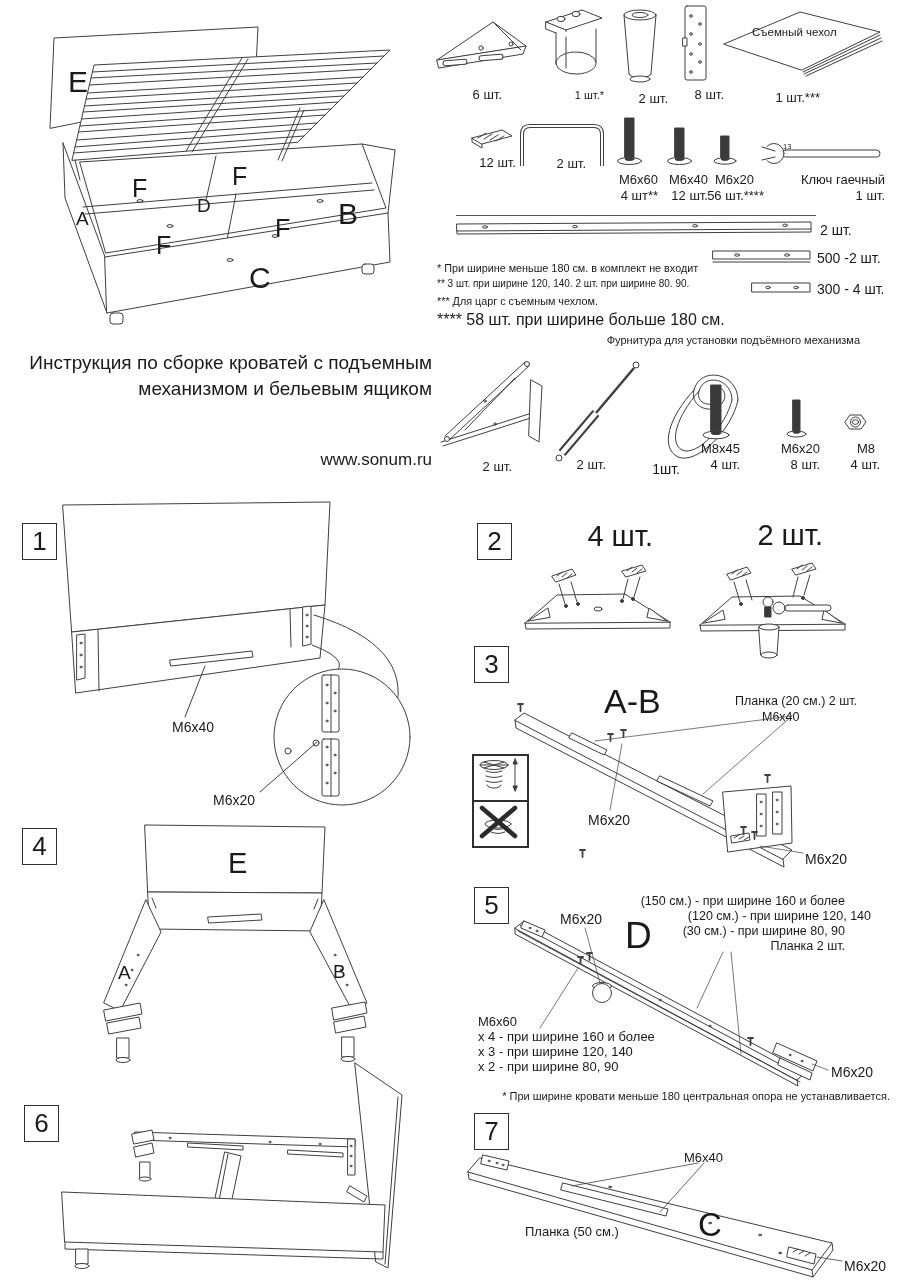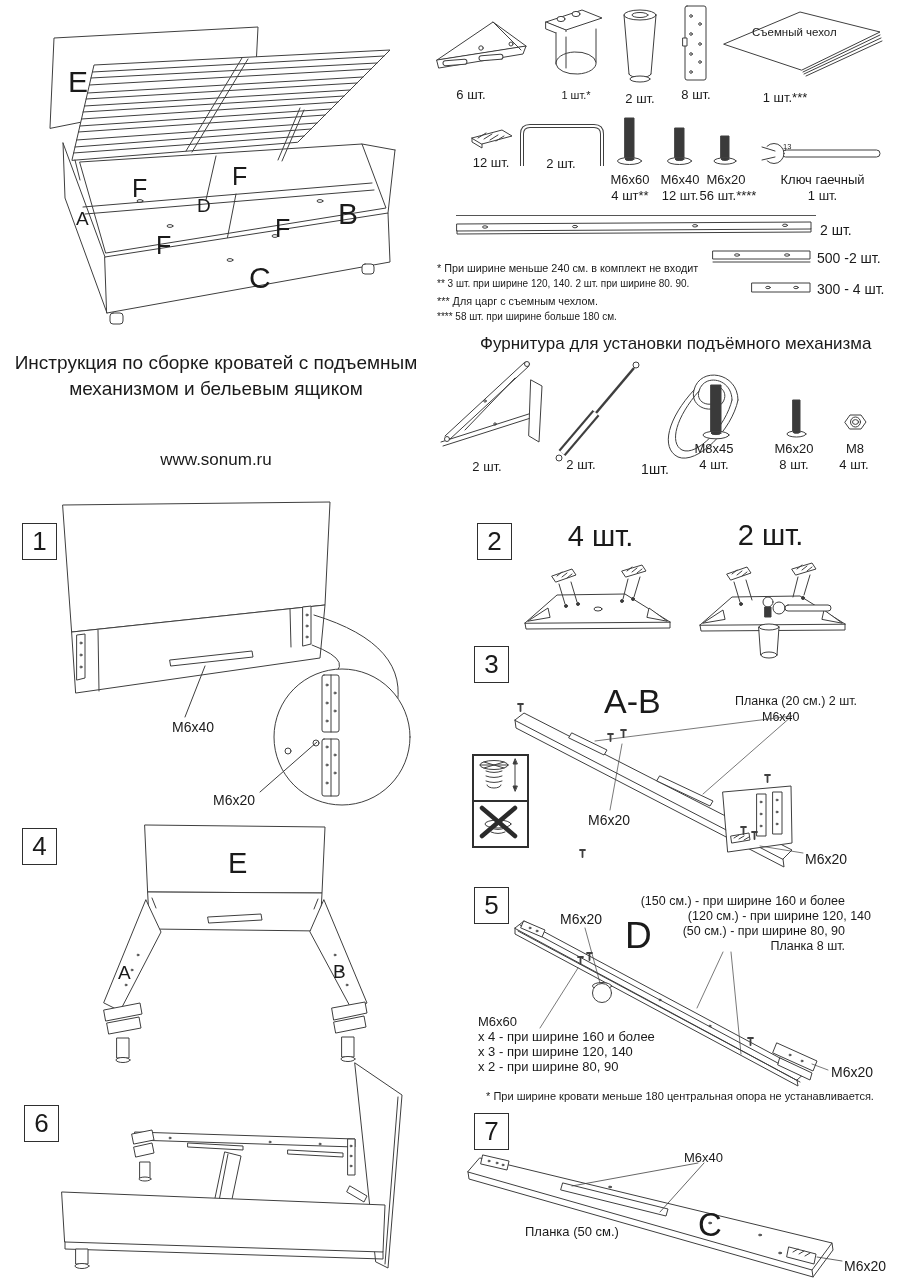--- a/index.html
+++ b/index.html
@@ -1,19 +1,19 @@
 <!DOCTYPE html>
 <html><head>
 <meta charset="utf-8">
 <style>
   html,body{margin:0;padding:0}
   body{width:900px;height:1280px;background:#fff;font-family:"Liberation Sans","DejaVu Sans",sans-serif;color:#1a1a1a;position:relative;overflow:hidden}
   .abs{position:absolute}
   .lbl{position:absolute;white-space:nowrap;line-height:1.18;color:#1a1a1a}
-  .c{text-align:center}
+  .c{text-align:right}
   .r{text-align:right}
   svg{display:block;overflow:visible}
   .stepnum{position:absolute;width:33px;height:35px;border:1.6px solid #2f2f2f;background:#fff;display:flex;align-items:center;justify-content:center;font-size:26px;color:#1a1a1a}
   .warnbox{position:absolute;width:53px;height:44px;border:2px solid #2f2f2f;background:#fff}
   .ln{stroke:#3f3f3f;fill:none;stroke-width:1;stroke-linejoin:round;stroke-linecap:round}
 </style>
 </head>
 <body>
 
 <div class="abs" style="left:20px;top:10px;width:420px;height:330px">
@@ -250,26 +250,26 @@
   <svg width="62" height="15" viewBox="0 0 62 15">
       <g class="ln">
     <rect x="1" y="3" width="58" height="9" fill="#fff"></rect>
     <ellipse cx="17" cy="7.5" rx="2.3" ry="1.2"></ellipse>
         <ellipse cx="45" cy="7.5" rx="2.3" ry="1.2"></ellipse>
   </g>
     </svg>
 </div>
 <div class="lbl" style="left:817px;top:281px;font-size:14px">300 - 4 шт.</div>
 
-<div class="lbl" style="left:437px;top:262px;font-size:10.8px">* При ширине меньше 240 см. в комплект не входит</div>
+<div class="lbl" style="left:437px;top:262px;font-size:10.8px">* При ширине меньше 180 см. в комплект не входит</div>
 <div class="lbl" style="left:437px;top:278px;font-size:10px">** 3 шт. при ширине  120, 140. 2 шт. при ширине 80. 90.</div>
 <div class="lbl" style="left:437px;top:295px;font-size:10.8px">***  Для царг с съемным чехлом.</div>
-<div class="lbl" style="left:437px;top:311px;font-size:10px">**** 58 шт. при ширине больше 180 см.</div>
-
-<div class="lbl c" style="left:480px;top:334px;width:380px;font-size:17px">Фурнитура для установки подъёмного механизма</div>
+<div class="lbl" style="left:437px;top:311px;font-size:16px">**** 58 шт. при ширине больше 180 см.</div>
+
+<div class="lbl c" style="left:480px;top:334px;width:380px;font-size:11px">Фурнитура для установки подъёмного механизма</div>
 
 <div class="abs" style="left:435px;top:356px;width:115px;height:92px">
   <svg width="115" height="92" viewBox="0 0 115 92">
       <g class="ln">
     <line x1="10" y1="80" x2="90" y2="6"></line>
         <line x1="14" y1="84" x2="94" y2="10"></line>
     <line x1="30" y1="74" x2="80" y2="22"></line>
     <polyline points="6,86 100,56"></polyline>
         <polyline points="8,90 102,60"></polyline>
     <polygon points="96,24 107,30 104,86 94,80" fill="#fff"></polygon>
@@ -568,22 +568,22 @@
     <line x1="368" y1="190" x2="352" y2="184" stroke-width="0.7"></line>
     <circle cx="200" cy="120" r="0.9"></circle>
         <circle cx="250" cy="146" r="0.9"></circle>
   </g>
     </svg>
 </div>
 <div class="lbl" style="left:560px;top:911px;font-size:14px">M6x20</div>
 <div class="lbl" style="left:625px;top:914px;font-size:37px">D</div>
 <div class="lbl r" style="left:585px;top:894px;width:260px;font-size:12.5px">(150 см.) - при ширине 160 и более</div>
 <div class="lbl r" style="left:611px;top:909px;width:260px;font-size:12.5px">(120 см.) - при ширине 120, 140</div>
-<div class="lbl r" style="left:585px;top:924px;width:260px;font-size:12.5px">(50 см.) - при ширине 80, 90</div>
-<div class="lbl r" style="left:585px;top:939px;width:260px;font-size:12.5px">Планка 8 шт.</div>
+<div class="lbl r" style="left:585px;top:924px;width:260px;font-size:12.5px">(30 см.) - при ширине 80, 90</div>
+<div class="lbl r" style="left:585px;top:939px;width:260px;font-size:12.5px">Планка 2 шт.</div>
 <div class="lbl" style="left:478px;top:1014px;font-size:13px">M6x60</div>
 <div class="lbl" style="left:478px;top:1029px;font-size:13px">х 4 - при ширине  160 и более</div>
 <div class="lbl" style="left:478px;top:1044px;font-size:13px">х 3 - при ширине  120, 140</div>
 <div class="lbl" style="left:478px;top:1059px;font-size:13px">х 2 - при ширине  80, 90</div>
 <div class="lbl" style="left:831px;top:1064px;font-size:14px">M6x20</div>
 <div class="lbl c" style="left:470px;top:1090px;width:420px;font-size:11px">* При ширине кровати меньше 180 центральная опора не устанавливается.</div>
 
 <div class="stepnum" style="left:24px;top:1105px">6</div>
 <div class="abs" style="left:20px;top:1040px;width:420px;height:240px">
   <svg width="420" height="240" viewBox="0 0 420 240">

